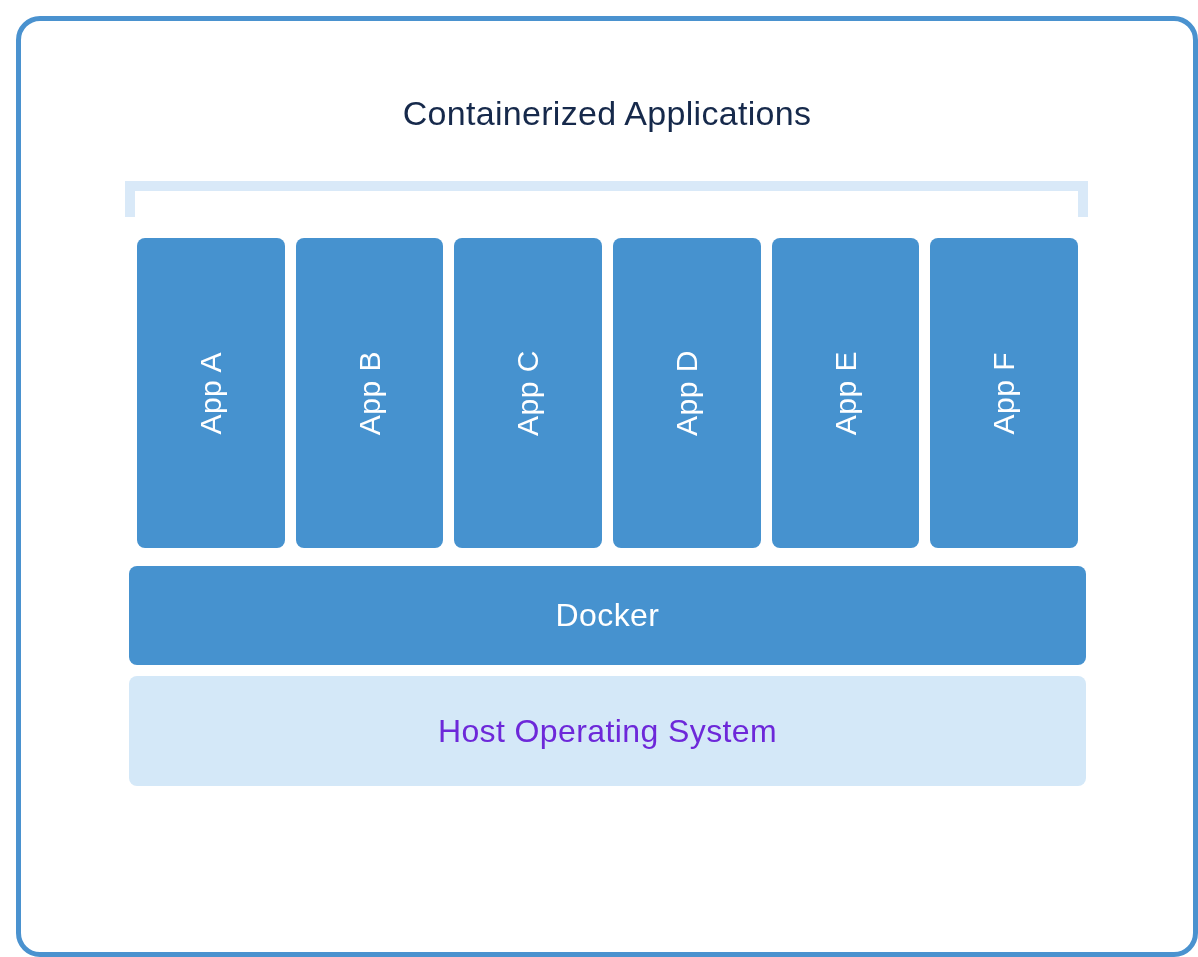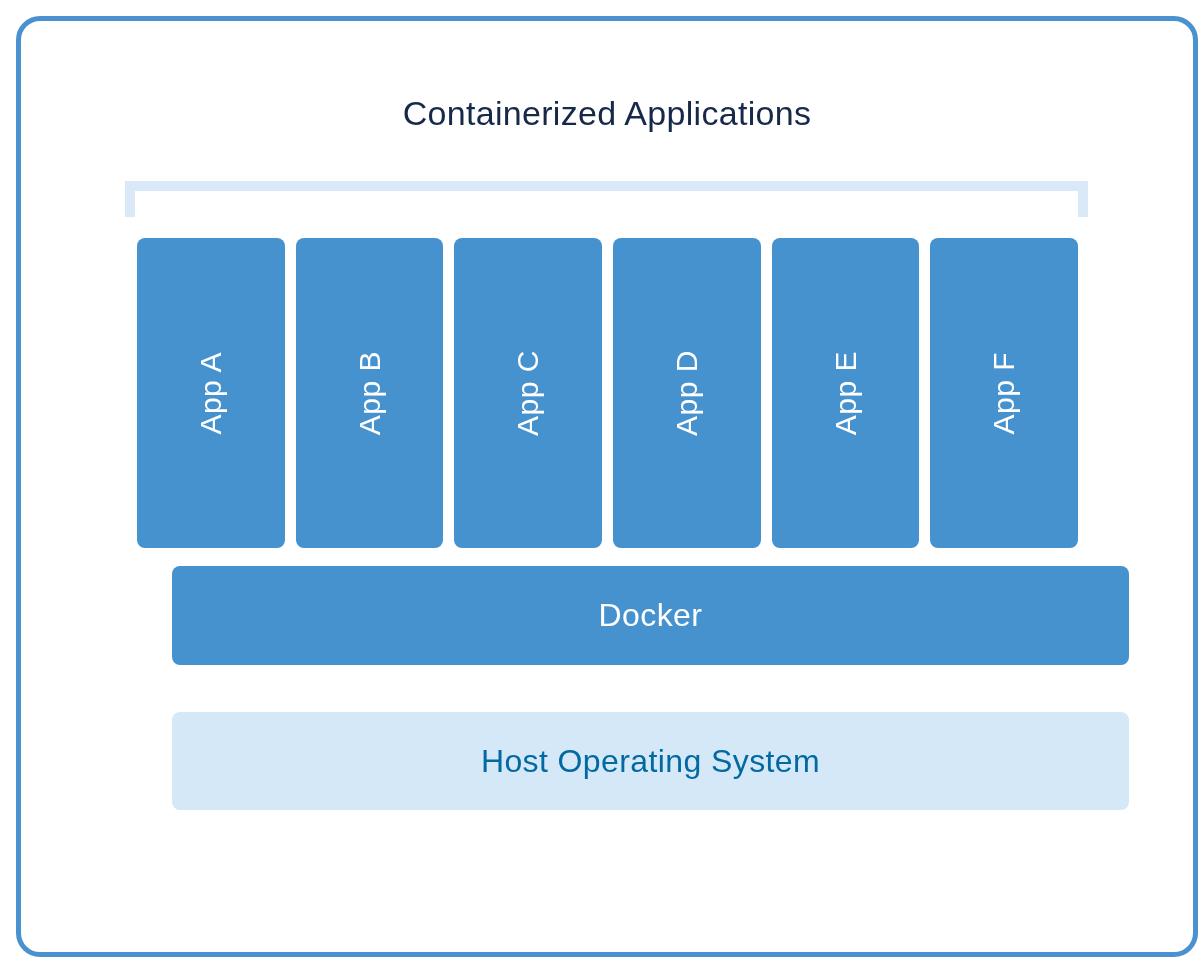--- a/index.html
+++ b/index.html
@@ -70,31 +70,30 @@
   .layer {
     position: absolute;
     left: 121px;
     width: 957px;
     border-radius: 8px;
     display: flex;
     align-items: center;
     justify-content: center;
     font-size: 32px;
     letter-spacing: 0.4px;
-    margin-left: 43px;
   }
   .layer-docker {
     top: 558px; height: 99px;
     background: #4692CF;
     color: #ffffff;
   }
   .layer-hostos {
-    top: 704px; height: 98px;
+    top: 668px; height: 110px;
     background: #D4E8F8;
-    color: #0369a1;
+    color: #6d28d9;
     font-weight: 500;
   }
   .layer-infra {
     top: 778px; height: 100px;
     background: #5FC2A4;
     color: #ffffff;
   }
 </style>
 </head>
 <body>

